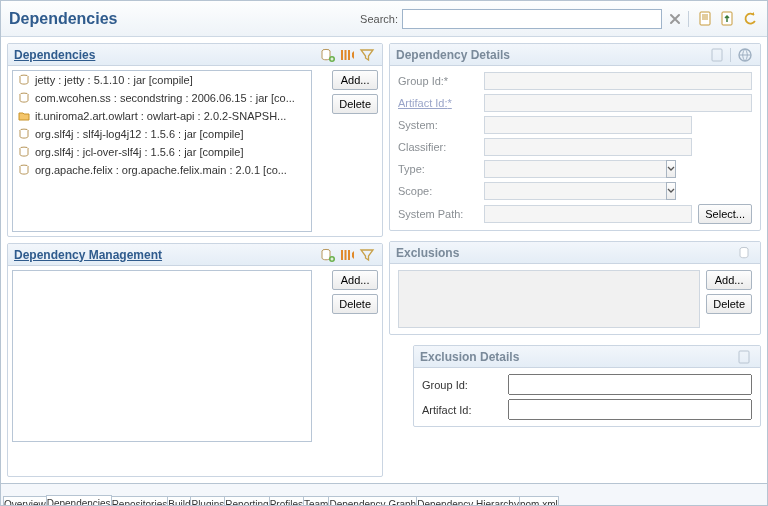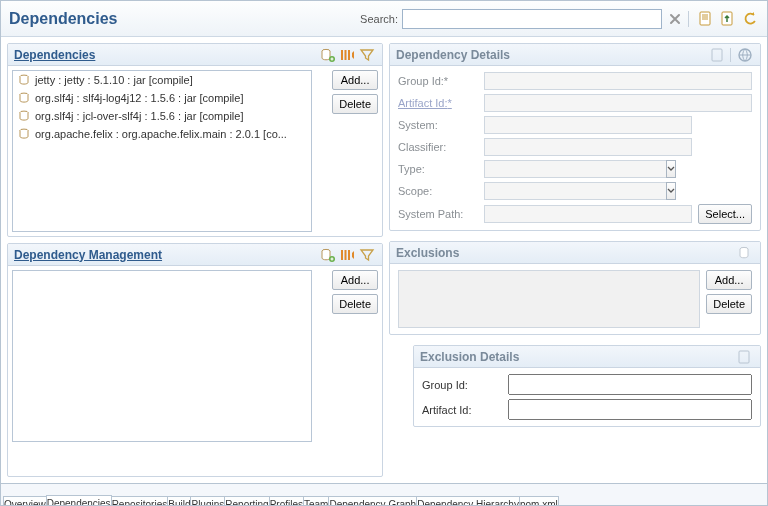--- a/index.html
+++ b/index.html
@@ -232,20 +232,37 @@
                 </span>
                 <span>jetty : jetty : 5.1.10 : jar [compile]</span>
               </div>
             <div class="list-item">
                 <span class="li-icon">
                   <svg viewBox="0 0 14 14">
                     <ellipse cx="7" cy="3.5" rx="4" ry="1.4" fill="#fff" stroke="#b8965a"></ellipse>
                     <path d="M3 3.5v6c0 .9 1.8 1.6 4 1.6s4-.7 4-1.6v-6" fill="#fff" stroke="#b8965a"></path>
                   </svg>
                 </span>
+                <span>com.wcohen.ss : secondstring : 2006.06.15 : jar [co...</span>
+              </div>
+            <div class="list-item">
+                <span class="li-icon">
+                  <svg viewBox="0 0 14 14">
+                    <path d="M2 4h4l1 1h5v6H2z" fill="#f4c56a" stroke="#c8932a"></path>
+                  </svg>
+                </span>
+                <span>it.uniroma2.art.owlart : owlart-api : 2.0.2-SNAPSH...</span>
+              </div>
+            <div class="list-item">
+                <span class="li-icon">
+                  <svg viewBox="0 0 14 14">
+                    <ellipse cx="7" cy="3.5" rx="4" ry="1.4" fill="#fff" stroke="#b8965a"></ellipse>
+                    <path d="M3 3.5v6c0 .9 1.8 1.6 4 1.6s4-.7 4-1.6v-6" fill="#fff" stroke="#b8965a"></path>
+                  </svg>
+                </span>
                 <span>org.slf4j : slf4j-log4j12 : 1.5.6 : jar [compile]</span>
               </div>
             <div class="list-item">
                 <span class="li-icon">
                   <svg viewBox="0 0 14 14">
                     <ellipse cx="7" cy="3.5" rx="4" ry="1.4" fill="#fff" stroke="#b8965a"></ellipse>
                     <path d="M3 3.5v6c0 .9 1.8 1.6 4 1.6s4-.7 4-1.6v-6" fill="#fff" stroke="#b8965a"></path>
                   </svg>
                 </span>
                 <span>org.slf4j : jcl-over-slf4j : 1.5.6 : jar [compile]</span>

